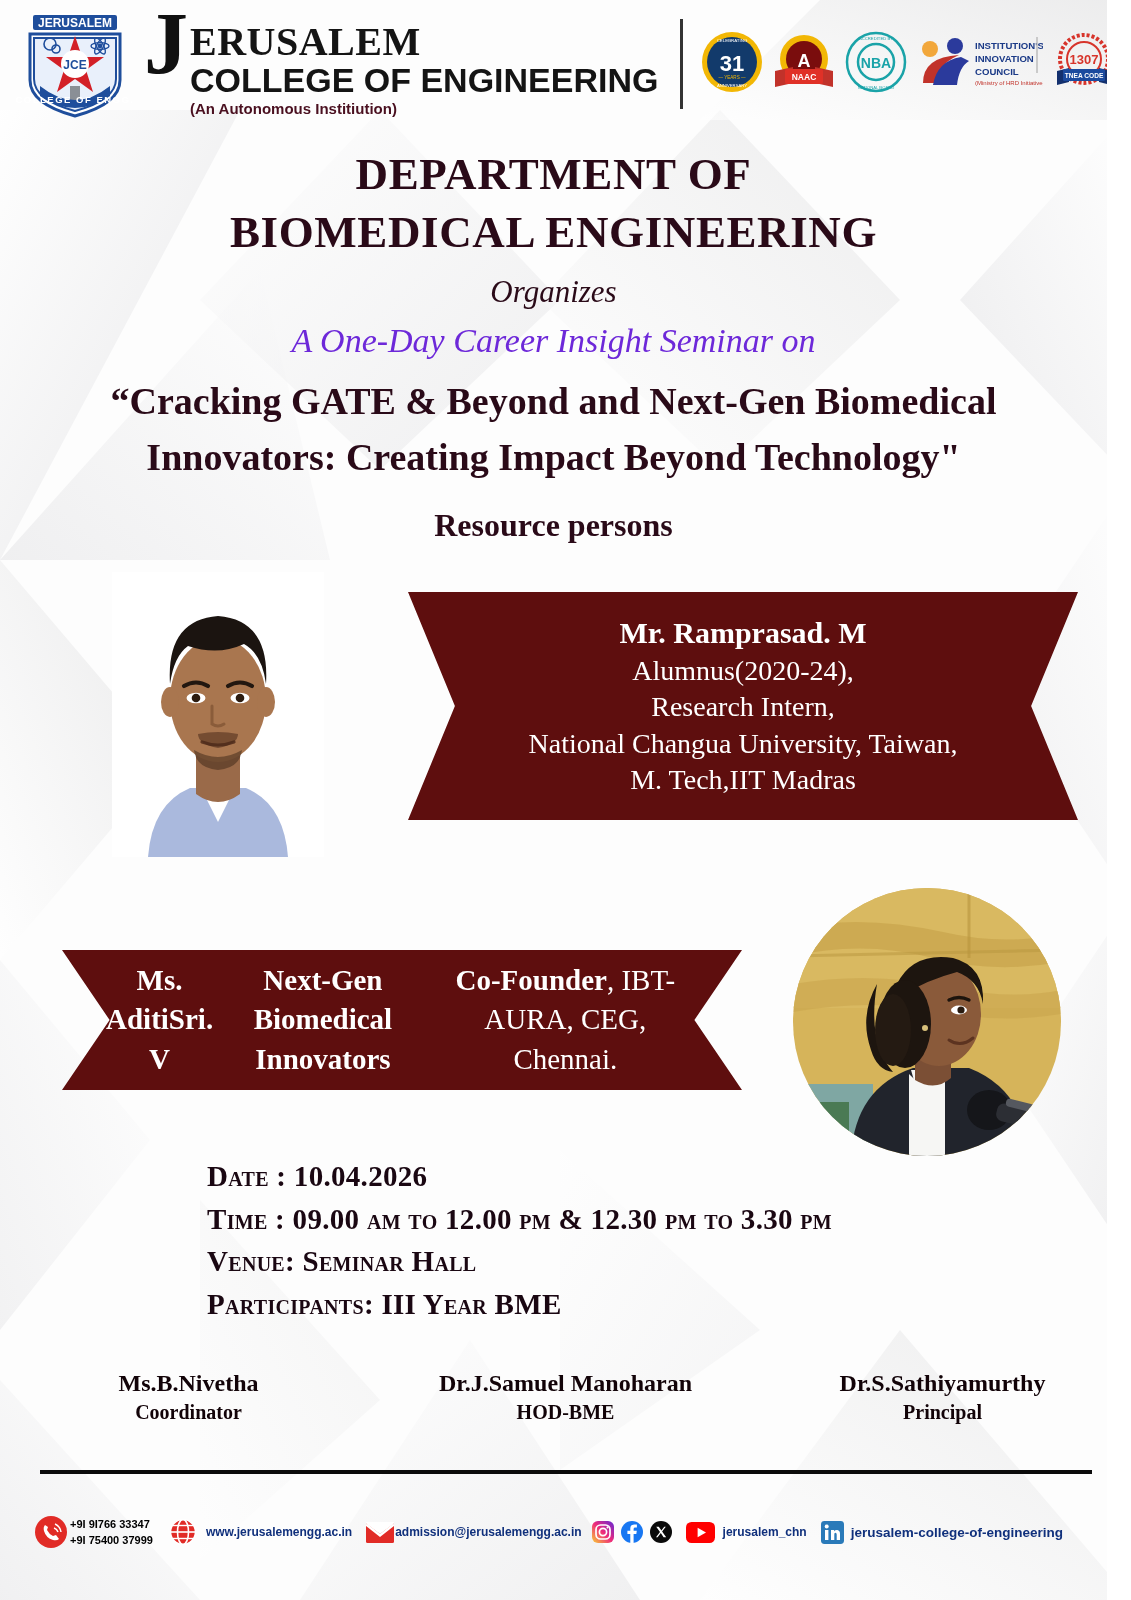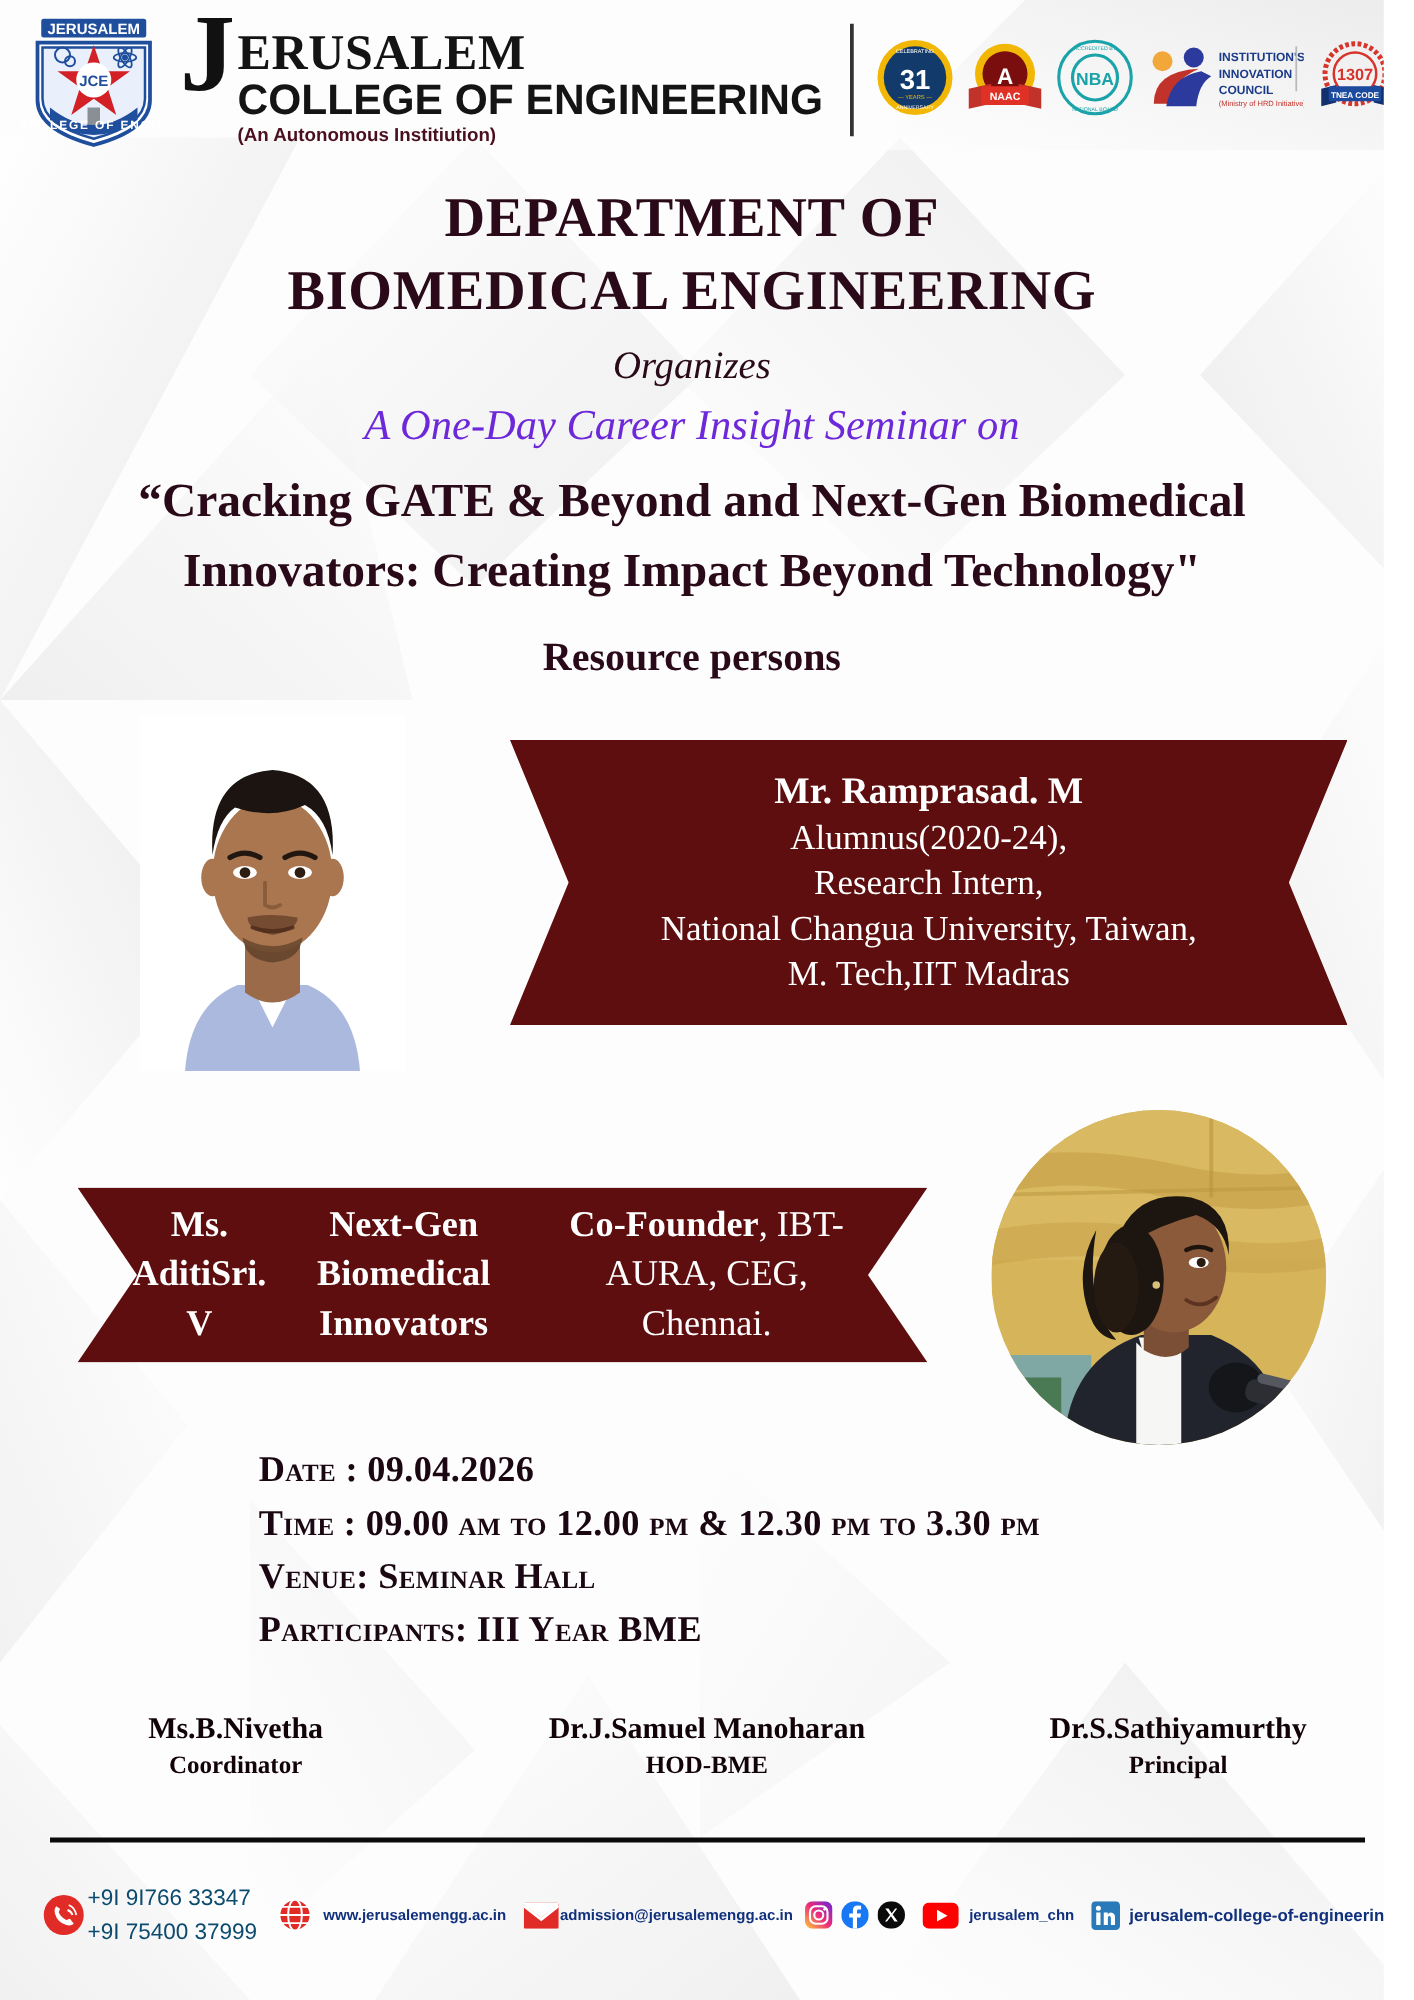--- a/index.html
+++ b/index.html
@@ -126,21 +126,21 @@
 
   
   .hr{position:absolute;z-index:3;left:40px;top:1470px;width:1052px;height:4px;background:#0b0b0b;}
   .footer{
     position:absolute;z-index:3;left:0;top:1492px;width:1131px;height:80px;
     display:flex;align-items:center;
     font-family:"Liberation Sans",sans-serif;
   }
   .fitem{display:flex;align-items:center;}
   .phones{display:flex;flex-direction:column;justify-content:center;margin-left:2px;}
-  .phones span{font-size:18px;font-weight:400;color:#0c4a6e;line-height:1.5;white-space:nowrap;}
+  .phones span{font-size:11px;font-weight:700;color:#000000;line-height:1.5;white-space:nowrap;}
   .ftxt{font-size:12px;font-weight:700;color:#10307c;white-space:nowrap;}
   .ftxt-sm{font-size:13.5px;font-weight:700;color:#10307c;white-space:nowrap;}
   .ico{flex:0 0 auto;display:inline-flex;align-items:center;justify-content:center;}
 </style>
 </head>
 <body>
 
 <div class="poster">
 
   <div class="bg">
@@ -357,21 +357,21 @@
         <circle cx="132" cy="140" r="3" fill="#d8c07a"></circle>
         <ellipse cx="196" cy="222" rx="22" ry="20" fill="#15161a"></ellipse>
         <rect x="206" y="214" width="56" height="18" rx="7" fill="#2c2e34" transform="rotate(14 206 214)"></rect>
         <rect x="214" y="210" width="46" height="8" rx="4" fill="#55585f" transform="rotate(14 214 210)"></rect>
         <circle cx="134" cy="134" r="134" fill="none" stroke="#ffffff" stroke-width="0"></circle>
       </svg>
     </div>
   </div>
 
   <div class="details">
-    <div>Date : 09.04.2026</div>
+    <div>Date : 10.04.2026</div>
     <div>Time : 09.00 am to 12.00 pm &amp; 12.30 pm  to 3.30 pm</div>
     <div>Venue: Seminar Hall</div>
     <div>Participants: III Year BME</div>
   </div>
 
   <div class="signs">
     <div class="sign">
       <div class="who">Ms.B.Nivetha</div>
       <div class="role">Coordinator</div>
     </div>

